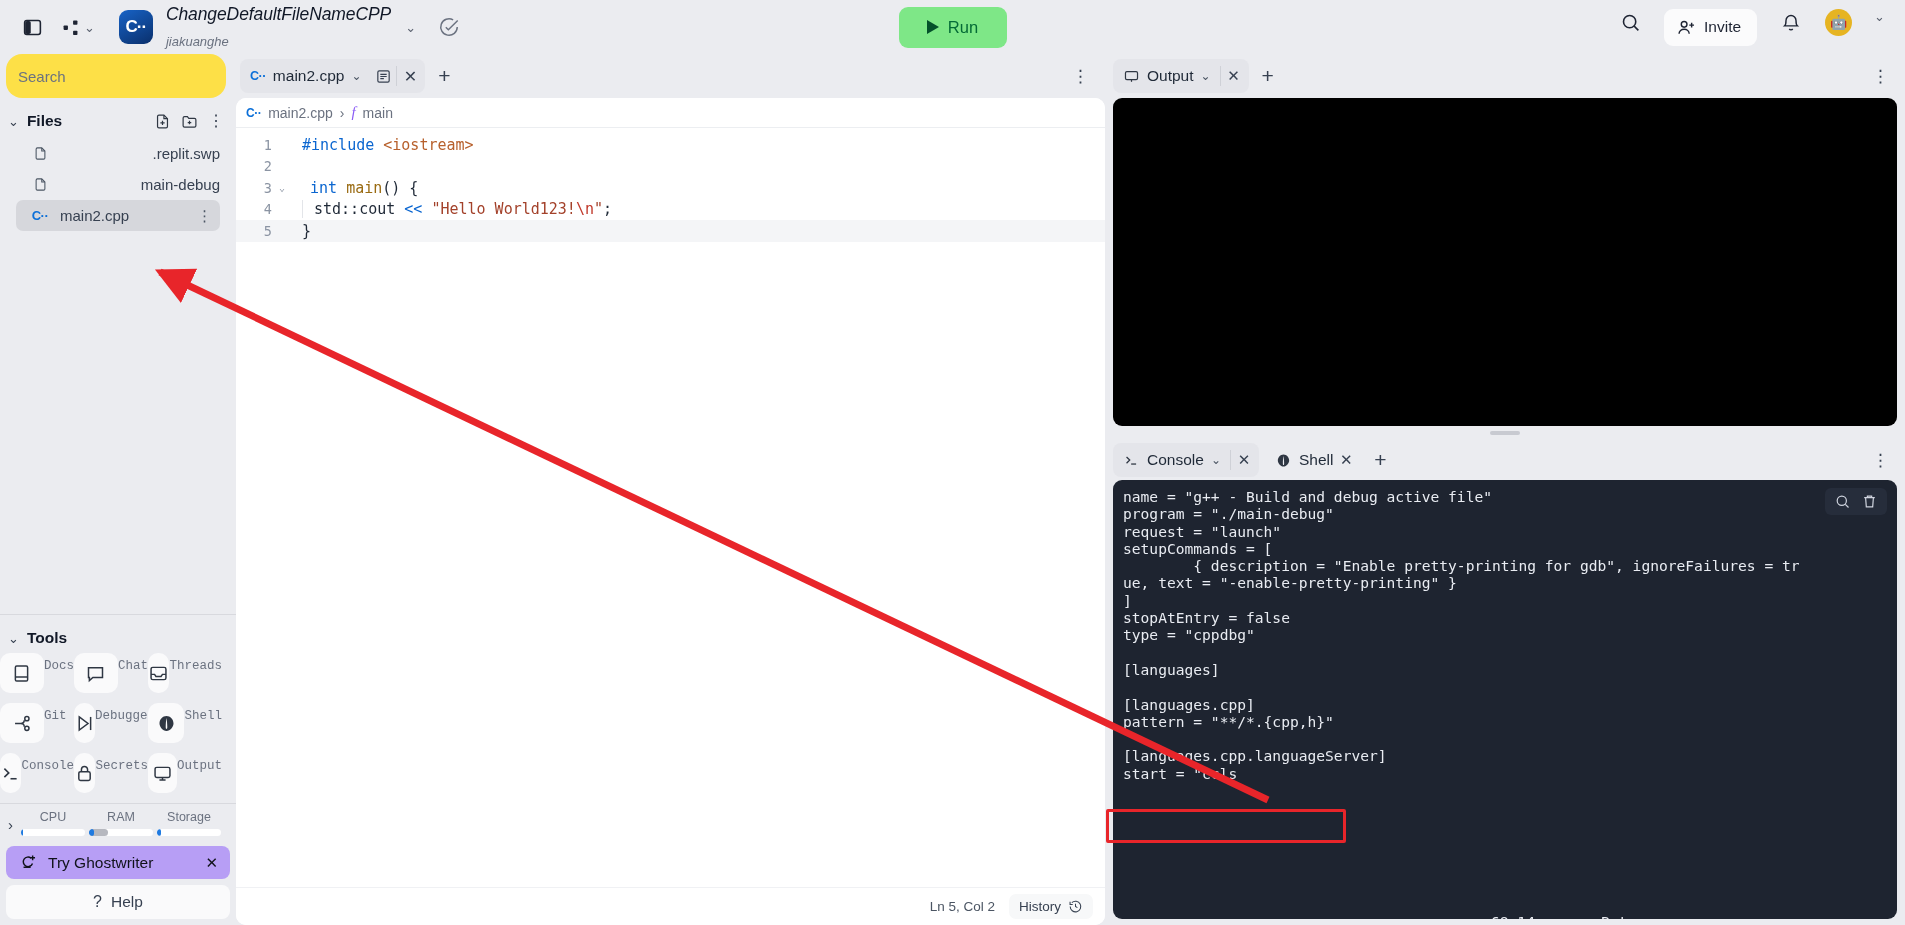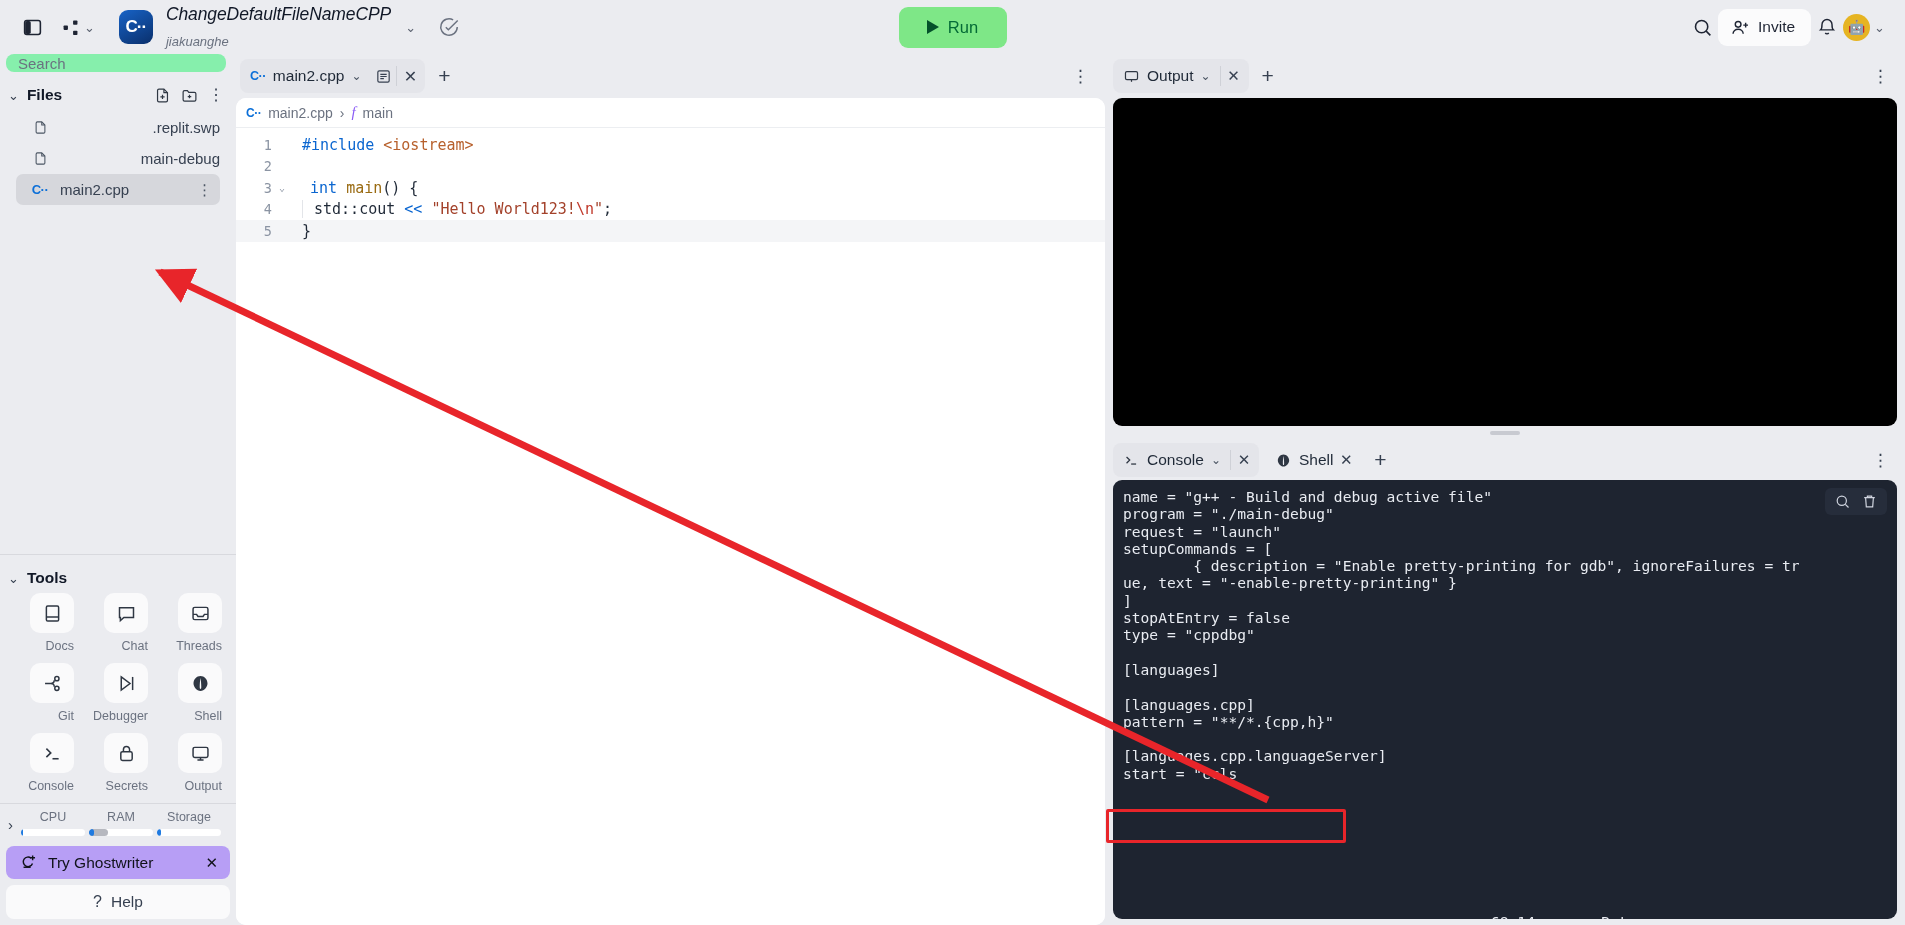--- a/index.html
+++ b/index.html
@@ -29,54 +29,54 @@
   .check-icon { margin-left: 22px; width: 22px; height: 22px; color: #6b7280; cursor: pointer; }
 
   .run-btn {
     position: absolute; left: 50%; transform: translateX(-50%);
     width: 108px; height: 41px; background: #7ee787; border-radius: 9px;
     display: flex; align-items: center; justify-content: center; gap: 9px;
     color: #046b36; font-size: 16.5px; cursor: pointer; border: none;
   }
   .run-tri { width: 0; height: 0; border-left: 12px solid #04502a; border-top: 7.5px solid transparent; border-bottom: 7.5px solid transparent; }
 
-  .tb-right { margin-left: auto; display: flex; align-items: center; gap: 2px; }
+  .tb-right { margin-left: auto; display: flex; gap: 20px; }
   .invite-btn {
     display: flex; align-items: center; gap: 8px; background: #fbfbfc; border-radius: 9px;
     padding: 9px 16px 9px 13px; font-size: 15.5px; color: #1e2433; cursor: pointer; border: none;
   }
   .avatar { width: 27px; height: 27px; border-radius: 50%; background: #e6b422; display:flex; align-items:center; justify-content:center; font-size: 14px; }
 
   
   .main { flex: 1; display: flex; min-height: 0; }
 
   
   .sidebar { width: 236px; flex: 0 0 236px; background: #ebecf0; display: flex; flex-direction: column; position: relative; }
   .search-box {
-    margin: 0 10px 0 6px; height: 18px; background: #86efac; border-radius: 8px;
+    margin: 0 10px 0 6px; height: 44px; background: #fde047; border-radius: 16px;
     display: flex; align-items: center; padding: 0 12px; color: #6b7280; font-size: 15px;
   }
   .sec-head { display: flex; align-items: center; padding: 14px 12px 8px 8px; }
   .sec-chev { font-size: 13px; color: #374151; margin-right: 8px; }
   .sec-title { font-size: 15.5px; font-weight: 600; color: #111827; }
   .sec-actions { margin-left: auto; display: flex; gap: 10px; align-items: center; color: #374151; }
   .sec-actions svg { cursor: pointer; }
 
   .file-row { display: flex; align-items: center; height: 31px; padding-left: 14px; margin: 0 16px; border-radius: 7px; cursor: pointer; position: relative; justify-content: space-between; }
   .file-row.active { background: #d6d7dc; }
   .file-ico { width: 20px; display: flex; align-items: center; justify-content: center; color: #4b5563; margin-right: 10px; }
   .file-ico.cpp { color: #0b6fd8; font-weight: bold; font-size: 13px; letter-spacing: -0.5px; }
   .file-name { font-size: 15px; color: #374151; }
   .file-more { margin-left: auto; margin-right: 8px; color: #4b5563; font-size: 15px; }
 
   .side-spacer { flex: 1; min-height: 0; }
   .divider { height: 1px; background: #d8d9de; margin: 0 0 0 0; }
 
   .tools-grid { display: flex; flex-wrap: wrap; padding: 2px 0 0 0; }
-  .tool { width: 74px; display: flex; flex-direction: column; align-items: flex-end; cursor: pointer; margin-bottom: 10px; }
+  .tool { width: 74px; display: flex; flex-direction: row; align-items: flex-start; cursor: pointer; margin-bottom: 10px; font-family: Liberation Mono, monospace; }
   .tool-ico { width: 44px; height: 40px; border-radius: 10px; background: #fafafb; display: flex; align-items: center; justify-content: center; color: #2f3743; }
   .tool-lbl { margin-top: 6px; font-size: 12.5px; color: #6b7280; }
 
   .res-bar { display: flex; align-items: flex-start; padding: 6px 6px 4px 4px; border-top: 1px solid #d8d9de; }
   .res-chev { font-size: 15px; color: #374151; padding: 6px 6px 0 4px; }
   .res { width: 68px; display: flex; flex-direction: column; align-items: center; }
   .res-lbl { font-size: 12.5px; color: #6b7280; }
   .res-track { width: 64px; height: 7px; border-radius: 4px; background: #fff; margin-top: 5px; overflow: hidden; }
   .res-fill { height: 100%; background: #1f7ae0; border-radius: 4px; }
   .res-fill.gray { background: #b6b8bf; }
@@ -448,20 +448,31 @@
             <span class="fold"></span>
             <span class="ctext indent-guide"><span class="k-plain">std::cout</span> <span class="k-op">&lt;&lt;</span> <span class="k-str">"Hello World123!</span><span class="k-esc">\n</span><span class="k-str">"</span><span class="k-plain">;</span></span>
           </div>
           <div class="cl cur">
             <span class="ln">5</span>
             <span class="fold"></span>
             <span class="ctext"><span class="k-plain">}</span></span>
           </div>
         </div>
 
+        <div class="statusbar">
+          <span class="sb-pos">Ln 5, Col 2</span>
+          <span class="sb-hist">
+            <span>History</span>
+            <svg width="15" height="15" viewBox="0 0 24 24" fill="none" stroke="#374151" stroke-width="1.7">
+                <path d="M3.5 12a8.5 8.5 0 1 0 2.6-6.1"></path>
+                <path d="M3.3 4.5v4.2h4.2"></path>
+                <path d="M12 7.5V12l3 1.8"></path>
+              </svg>
+          </span>
+        </div>
       </div>
     </div>
 
     <div class="right-pane">
       <div class="out-strip">
         <div class="rtab">
           <svg width="17" height="17" viewBox="0 0 24 24" fill="none" stroke="#2f3743" stroke-width="1.7" style="margin-right:7px;">
               <rect x="3.5" y="5" width="17" height="11.5" rx="2"></rect>
               <path d="M12 16.5v3"></path>
             </svg>

